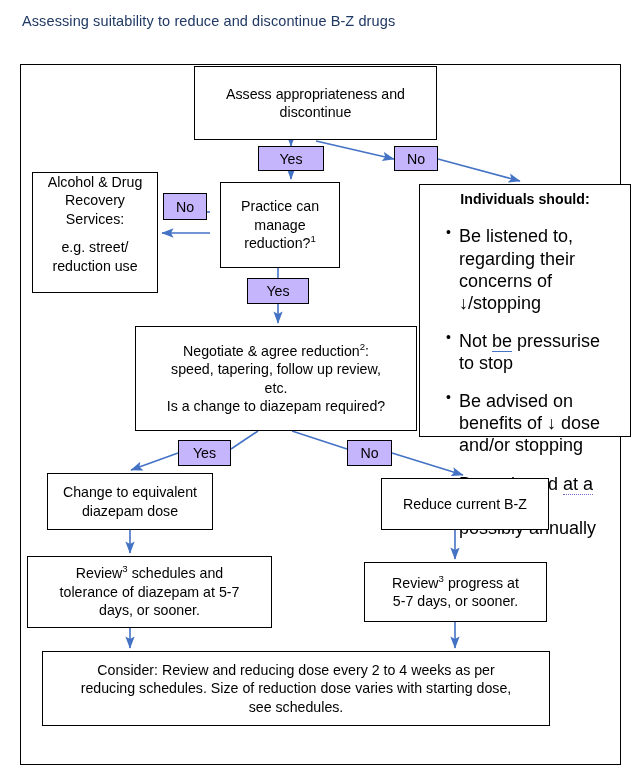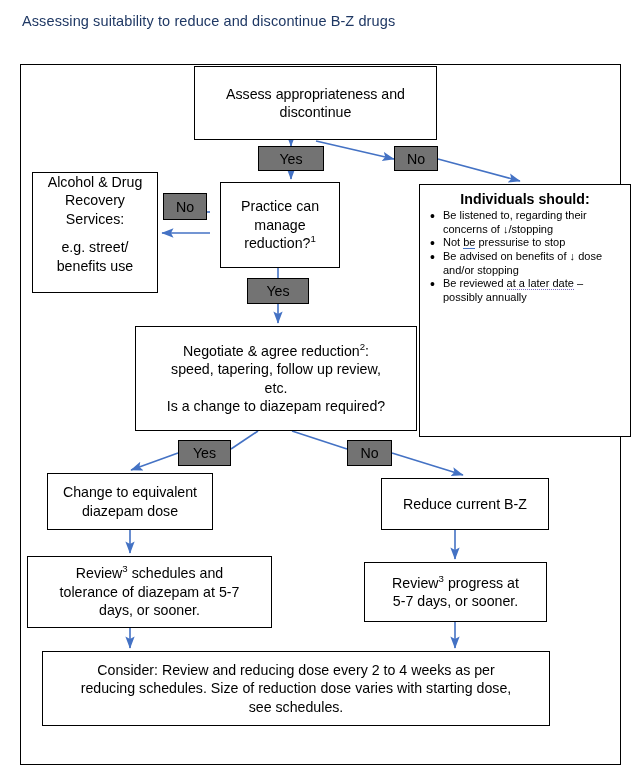--- a/index.html
+++ b/index.html
@@ -58,21 +58,21 @@
     text-align: center;
     font-size: 14.2px;
     line-height: 1.30;
     padding: 2px 4px;
   }
   .node p { margin: 0; }
 
   .label-box {
     position: absolute;
     border: 1.3px solid #000000;
-    background: #737373;
+    background: #c4b5fd;
     box-sizing: border-box;
     display: flex;
     align-items: center;
     justify-content: center;
     font-size: 14.2px;
     z-index: 5;
     text-align: center;
   }
 
   
@@ -101,23 +101,23 @@
     font-size: 14.2px;
     margin-bottom: 1px;
   }
   #node-individuals ul {
     margin: 0;
     padding-left: 17px;
     list-style: none;
   }
   #node-individuals li {
     position: relative;
-    font-size: 11px;
+    font-size: 18px;
     line-height: 1.23;
-    margin: 0;
+    margin: 16px;
   }
   #node-individuals li::before {
     content: "\2022";
     position: absolute;
     left: -13px;
     top: -1px;
     font-size: 14px;
   }
   .sp-underline { border-bottom: 1.6px solid #4472C4; }
   .gm-underline {
@@ -186,21 +186,21 @@
 
 <div class="label-box" id="lbl-yes-1">Yes</div>
 <div class="label-box" id="lbl-no-1">No</div>
 
 <div class="node" id="node-adrs">
   <p>Alcohol &amp; Drug</p>
   <p>Recovery</p>
   <p>Services:</p>
   <div class="gap"></div>
   <p>e.g. street/</p>
-  <p>benefits use</p>
+  <p>reduction use</p>
 </div>
 
 <div class="label-box" id="lbl-no-2">No</div>
 
 <div class="node" id="node-practice">
   <p>Practice can</p>
   <p>manage</p>
   <p><span>reduction?</span><sup>1</sup></p>
 </div>
 

